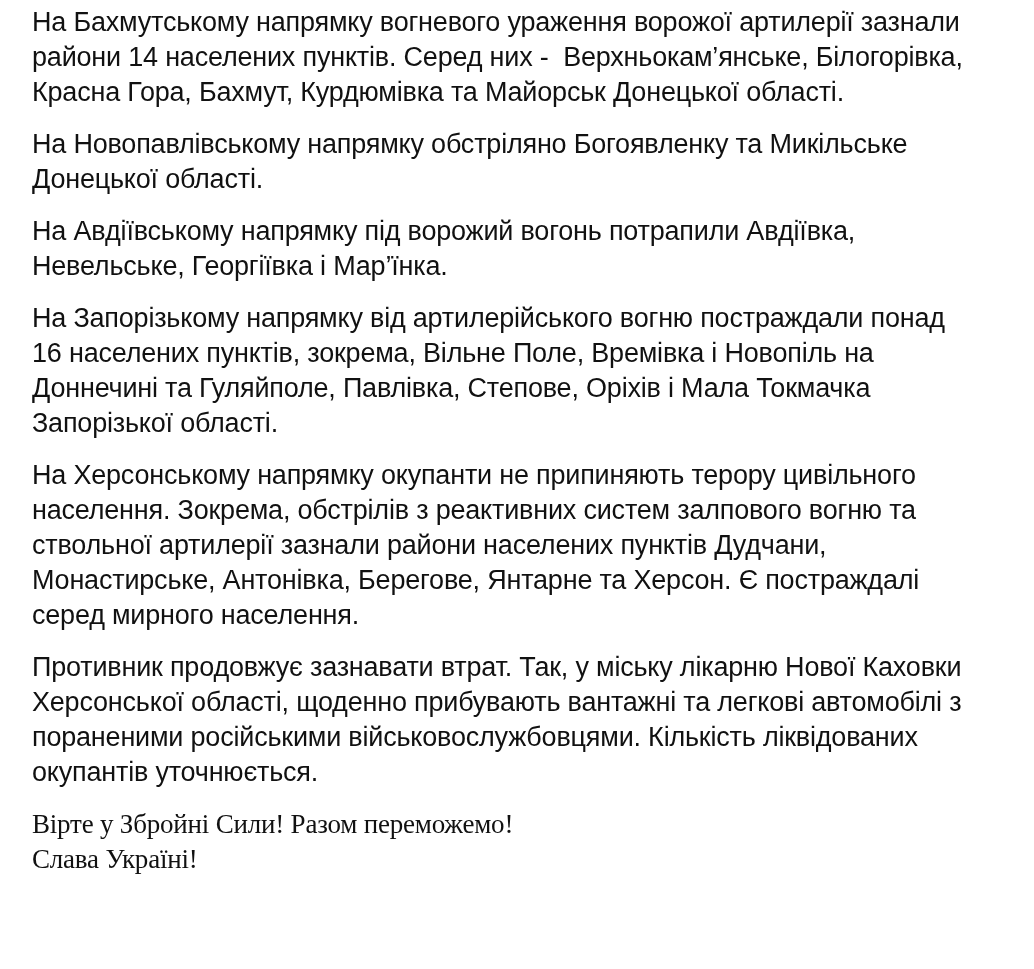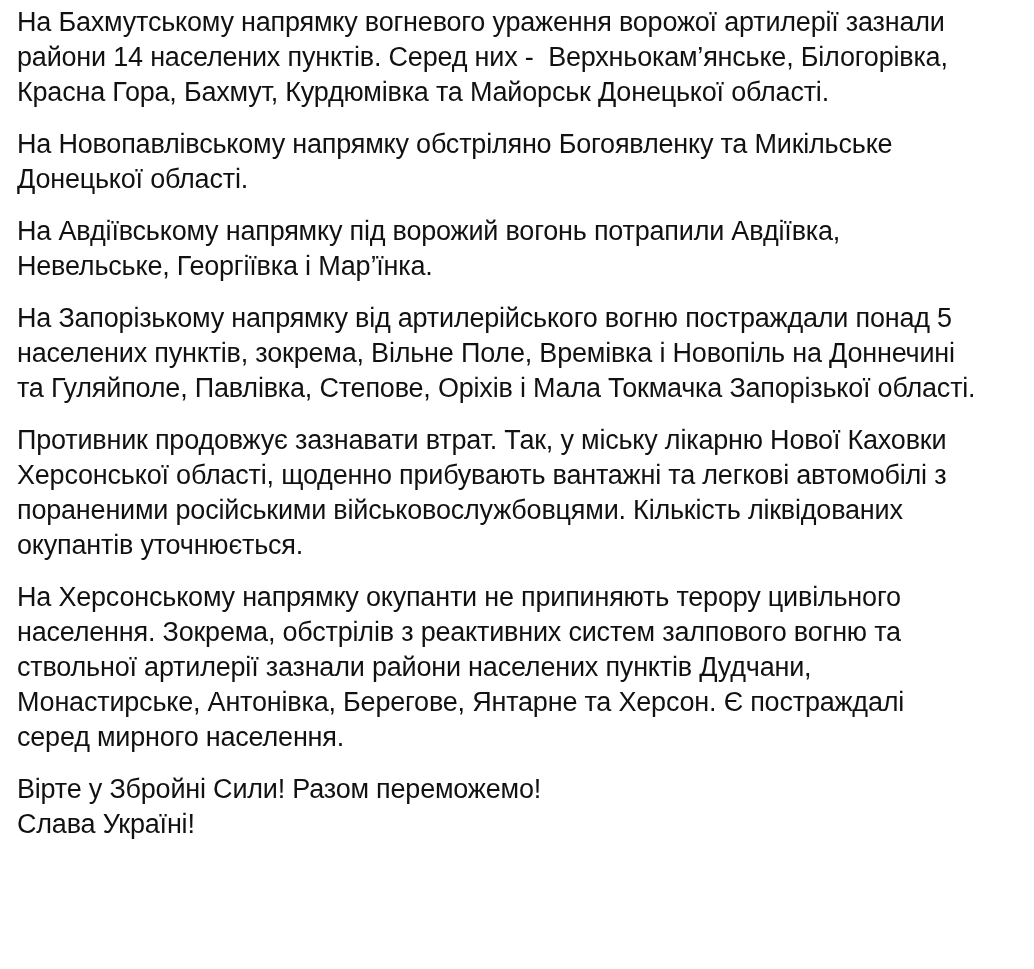--- a/index.html
+++ b/index.html
@@ -8,41 +8,42 @@
       background: #ffffff;
     }
     body {
       width: 1034px;
       height: 969px;
       overflow: hidden;
     }
     .report {
       box-sizing: border-box;
       width: 998px;
-      padding: 5px 18px 0 17px;
+      padding: 5px 18px 0 32px;
       font-family: "Liberation Sans", "DejaVu Sans", sans-serif;
       font-size: 27px;
       line-height: 35px;
       color: #111111;
       letter-spacing: -0.2px;
     }
     .report p {
       margin: 0 0 17px 0;
       white-space: pre-wrap;
       word-wrap: break-word;
     }
     .report p:last-child {
       margin-bottom: 0;
+      font-family: Liberation Serif, serif;
     }
   </style>
 </head>
 <body>
 
 <div class="report">
   <p>На Бахмутському напрямку вогневого ураження ворожої артилерії зазнали райони 14 населених пунктів. Серед них -  Верхньокам’янське, Білогорівка, Красна Гора, Бахмут, Курдюмівка та Майорськ Донецької області.</p>
   <p>На Новопавлівському напрямку обстріляно Богоявленку та Микільське Донецької області.</p>
   <p>На Авдіївському напрямку під ворожий вогонь потрапили Авдіївка, Невельське, Георгіївка і Мар’їнка.</p>
-  <p>На Запорізькому напрямку від артилерійського вогню постраждали понад 5 населених пунктів, зокрема, Вільне Поле, Времівка і Новопіль на Доннечині та Гуляйполе, Павлівка, Степове, Оріхів і Мала Токмачка Запорізької області.</p>
+  <p>На Запорізькому напрямку від артилерійського вогню постраждали понад 16 населених пунктів, зокрема, Вільне Поле, Времівка і Новопіль на Доннечині та Гуляйполе, Павлівка, Степове, Оріхів і Мала Токмачка Запорізької області.</p>
+  <p>На Херсонському напрямку окупанти не припиняють терору цивільного населення. Зокрема, обстрілів з реактивних систем залпового вогню та ствольної артилерії зазнали райони населених пунктів Дудчани, Монастирське, Антонівка, Берегове, Янтарне та Херсон. Є постраждалі серед мирного населення.</p>
   <p>Противник продовжує зазнавати втрат. Так, у міську лікарню Нової Каховки Херсонської області, щоденно прибувають вантажні та легкові автомобілі з пораненими російськими військовослужбовцями. Кількість ліквідованих окупантів уточнюється.</p>
-  <p>На Херсонському напрямку окупанти не припиняють терору цивільного населення. Зокрема, обстрілів з реактивних систем залпового вогню та ствольної артилерії зазнали райони населених пунктів Дудчани, Монастирське, Антонівка, Берегове, Янтарне та Херсон. Є постраждалі серед мирного населення.</p>
   <p>Вірте у Збройні Сили! Разом переможемо!
 Слава Україні!</p>
 </div>
 
 </body></html>

